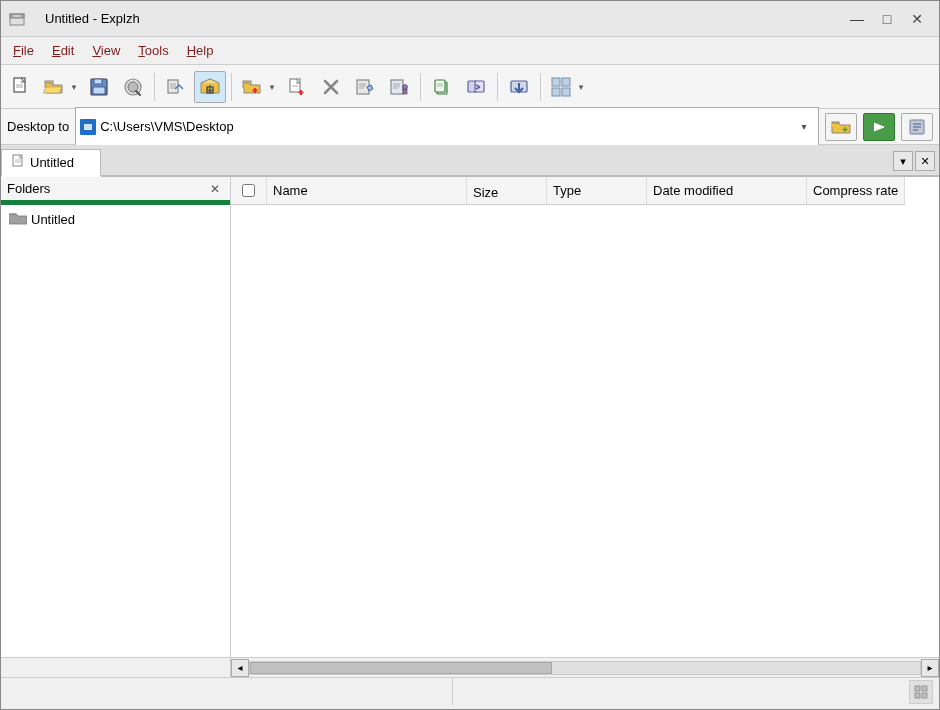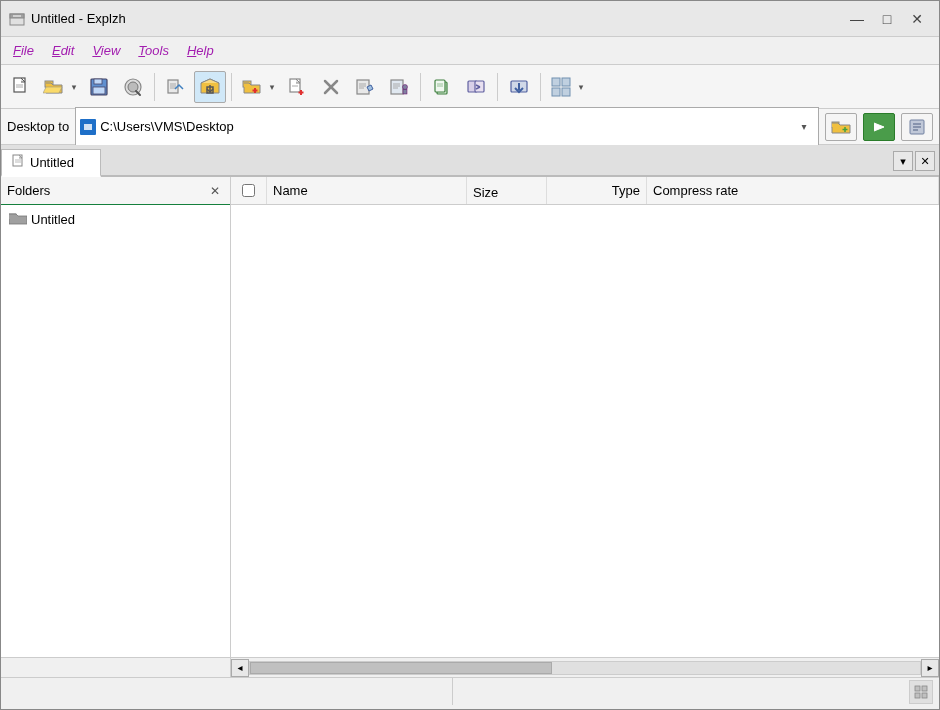--- a/index.html
+++ b/index.html
@@ -19,21 +19,21 @@
       display: flex;
       align-items: center;
       justify-content: space-between;
       padding: 6px 8px;
       border-bottom: 1px solid #ccc;
       height: 36px;
     }
     #title-left {
       display: flex;
       align-items: center;
-      gap: 6px;
+      gap: 20px;
     }
     #title-icon {
       width: 16px;
       height: 16px;
     }
     #title-text {
       font-size: 13px;
       color: #000;
     }
     #title-controls {
@@ -60,22 +60,21 @@
       align-items: center;
       padding: 2px 4px;
       border-bottom: 1px solid #ccc;
       height: 28px;
       gap: 2px;
     }
     .menu-item {
       padding: 3px 8px;
       cursor: pointer;
       font-size: 13px;
-      color: #a21caf;
-      font-style: italic;
+      color: #7f1d1d;
     }
     .menu-item u { text-decoration: underline; }
 
     
     #toolbar {
       background: #f5f5f5;
       display: flex;
       align-items: center;
       padding: 3px 4px;
       border-bottom: 1px solid #ccc;
@@ -264,21 +263,21 @@
       display: flex;
       flex-direction: column;
       flex-shrink: 0;
     }
     #folders-header {
       display: flex;
       align-items: center;
       justify-content: space-between;
       padding: 4px 6px;
       background: #f5f5f5;
-      border-bottom: 1px solid #15803d;
+      border-bottom: 5px solid #15803d;
       height: 28px;
     }
     #folders-header-label {
       font-size: 13px;
       font-weight: normal;
     }
     #folders-close-btn {
       width: 18px;
       height: 18px;
       border: none;
@@ -303,21 +302,21 @@
       font-size: 13px;
     }
     .folder-item-icon {
       font-size: 14px;
     }
 
     
     #file-list-panel {
       flex: 1;
       display: flex;
-      flex-direction: column;
+      flex-direction: row;
       overflow: hidden;
     }
     #file-list-header {
       display: flex;
       background: #f5f5f5;
       border-bottom: 1px solid #ccc;
       height: 28px;
     }
     .col-header {
       display: flex;
@@ -325,21 +324,21 @@
       padding: 4px 6px;
       font-size: 13px;
       border-right: 1px solid #ddd;
       cursor: pointer;
       white-space: nowrap;
       user-select: none;
     }
     .col-checkbox { width: 36px; justify-content: center; }
     .col-name { width: 200px; }
     .col-size { width: 80px; align-items: flex-end; }
-    .col-type { width: 100px; justify-content: flex-end; }
+    .col-type { width: 100px; }
     .col-date { width: 160px; }
     .col-store { width: 120px; }
     .col-compress { flex: 1; }
     #file-list-body {
       flex: 1;
       overflow-y: auto;
       overflow-x: hidden;
     }
 
     
@@ -632,20 +631,23 @@
       </div>
       <div class="col-header col-name">
         <span>Name</span>
       </div>
       <div class="col-header col-size">
         <span>Size</span>
       </div>
       <div class="col-header col-type">
         <span>Type</span>
       </div>
+      <div class="col-header col-date">
+        <span>Date modified</span>
+      </div>
       <div class="col-header col-compress">
         <span>Compress rate</span>
       </div>
     </div>
     <div id="file-list-body">
       
     </div>
   </div>
 </div>
 

